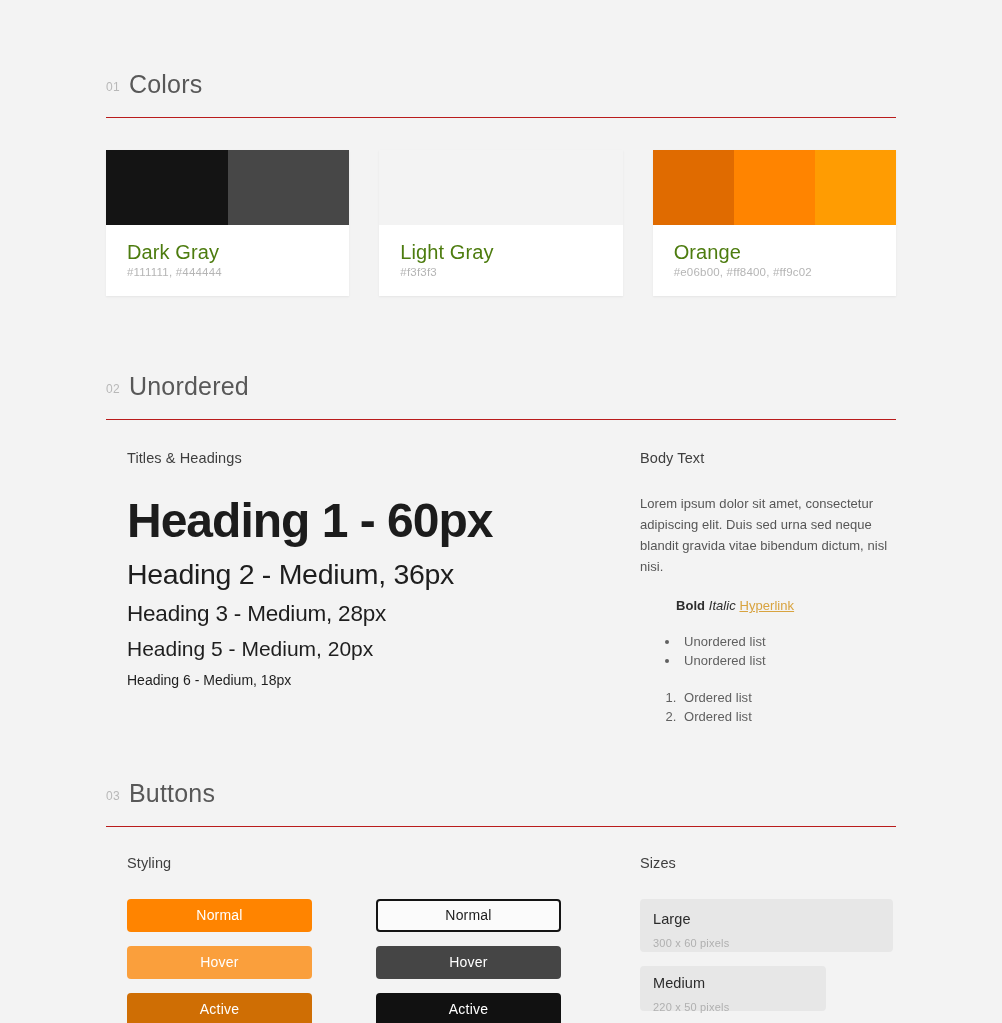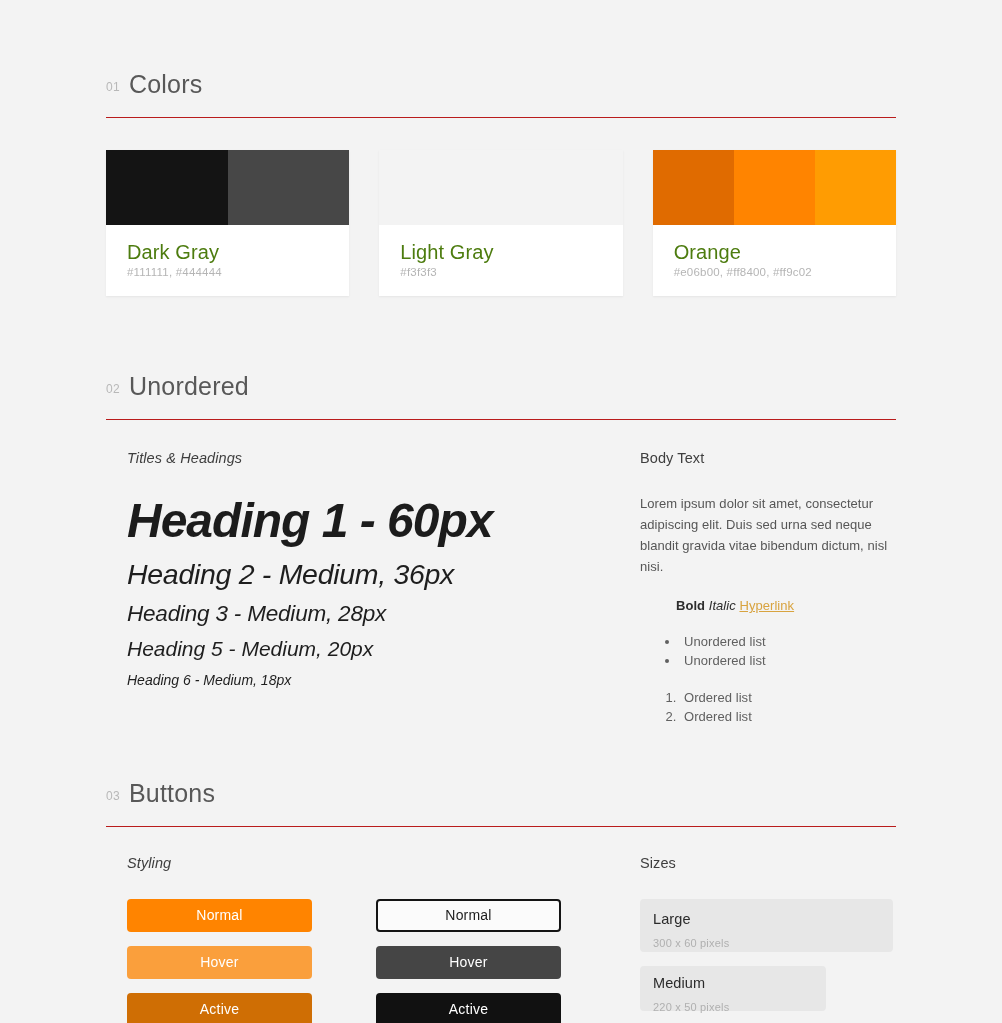--- a/index.html
+++ b/index.html
@@ -80,21 +80,21 @@
     letter-spacing: 0.2px;
   }
 
   
   .section-block { margin-top: 76px; }
 
   .two-col {
     display: flex;
     margin-top: 30px;
   }
-  .col-left { width: 513px; padding-left: 21px; font-style: italic; }
+  .col-left { width: 513px; padding-left: 21px; }
   .col-right { width: 277px; padding-left: 21px; }
 
   .col-label {
     font-size: 14.5px;
     color: #3e3e3e;
     letter-spacing: 0.1px;
     margin-bottom: 27px;
   }
 
   .h1-sample {

